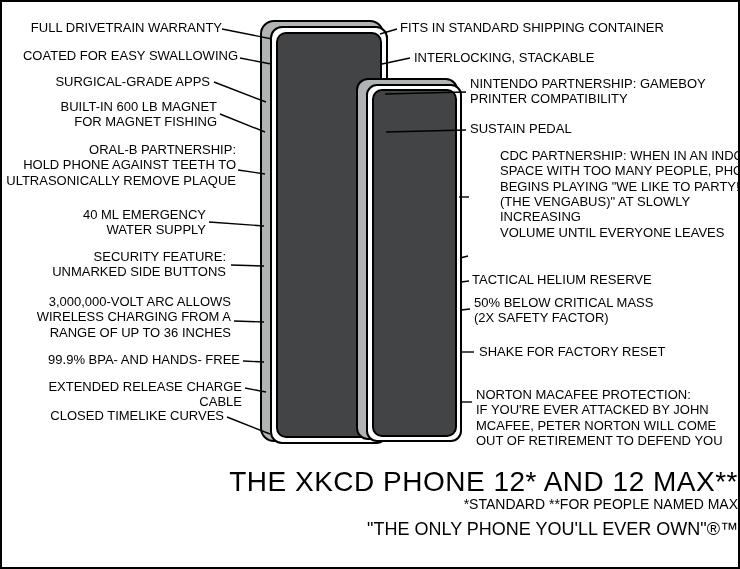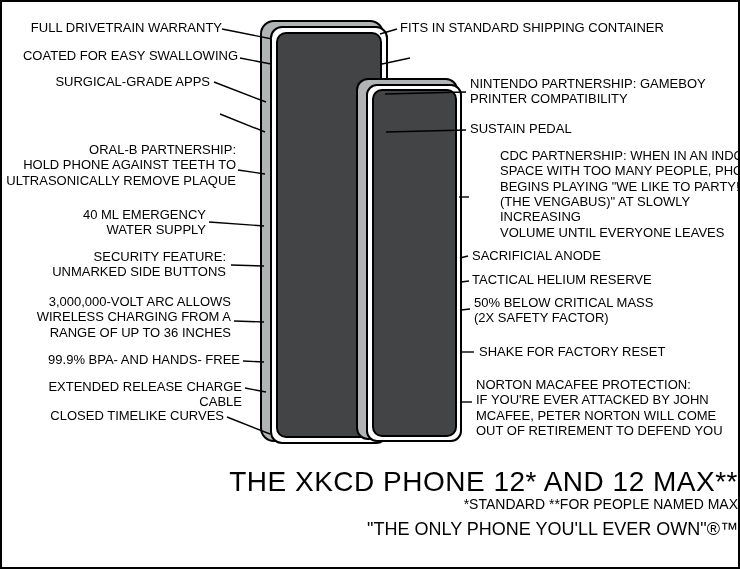--- a/index.html
+++ b/index.html
@@ -193,49 +193,51 @@
     <line x1="466" y1="254" x2="458" y2="256"></line>
     <line x1="467" y1="279" x2="459" y2="280"></line>
     <line x1="468" y1="307" x2="459" y2="308"></line>
     <line x1="472" y1="350" x2="459" y2="350"></line>
     <line x1="470" y1="400" x2="460" y2="400"></line>
   </svg>
 
   <span class="label left-label" style="left:4px; top:18px; width:216px;">Full drivetrain warranty</span>
   <span class="label left-label" style="left:4px; top:46px; width:232px;">Coated for easy swallowing</span>
   <span class="label left-label" style="left:4px; top:72px; width:204px;">Surgical-grade apps</span>
+  <span class="label left-label" style="left:4px; top:97px; width:211px;">Built-in 600 lb magnet
+for magnet fishing</span>
   <span class="label left-label" style="left:4px; top:140px; width:230px;">Oral-B partnership:
 hold phone against teeth to
 ultrasonically remove plaque</span>
   <span class="label left-label" style="left:4px; top:205px; width:200px;">40 mL emergency
 water supply</span>
   <span class="label left-label" style="left:4px; top:247px; width:220px;">Security feature:
 unmarked side buttons</span>
   <span class="label left-label" style="left:4px; top:292px; width:225px;">3,000,000-volt arc allows
 wireless charging from a
 range of up to 36 inches</span>
   <span class="label left-label" style="left:4px; top:350px; width:234px;">99.9% BPA- and hands- free</span>
   <span class="label left-label" style="left:4px; top:377px; width:236px;">Extended release charge cable</span>
   <span class="label right-label" style="left:398px; top:18px; width:330px;">Fits in standard shipping container</span>
 
   <span class="label left-label" style="left:4px; top:406px; width:218px;">Closed timelike curves</span>
+  <span class="label right-label" style="left:412px; top:48px; width:320px;">Interlocking, stackable</span>
   <span class="label right-label" style="left:468px; top:74px; width:264px;">Nintendo partnership: GameBoy
 Printer compatibility</span>
   <span class="label right-label" style="left:468px; top:119px; width:260px;">Sustain pedal</span>
   <span class="label right-label" style="left:470px; top:146px; width:264px;margin-left:28px;">CDC partnership: when in an indoor
 space with too many people, phone
 begins playing "We Like to Party!
 (The Vengabus)" at slowly increasing
 volume until everyone leaves</span>
-  <span class="label right-label" style="left:470px; top:246px; width:260px;">Sacrificial anode</span>
   <span class="label right-label" style="left:470px; top:270px; width:260px;">Tactical helium reserve</span>
   <span class="label right-label" style="left:472px; top:293px; width:260px;">50% below critical mass
 (2x safety factor)</span>
   <span class="label right-label" style="left:477px; top:342px; width:260px;">Shake for factory reset</span>
-  <span class="label right-label" style="left:474px; top:375px; width:262px;">Norton MacAfee protection:
+  <span class="label right-label" style="left:474px; top:385px; width:262px;">Norton MacAfee protection:
 If you're ever attacked by John
 McAfee, Peter Norton will come
 out of retirement to defend you</span>
 
   <div class="title-block">
     <div class="title-main">The xkcd Phone 12* and 12 Max**</div>
     <div class="title-notes">*Standard   **For people named Max</div>
     <div class="tagline">"The only phone you'll ever own"®™</div>
   </div>
 

